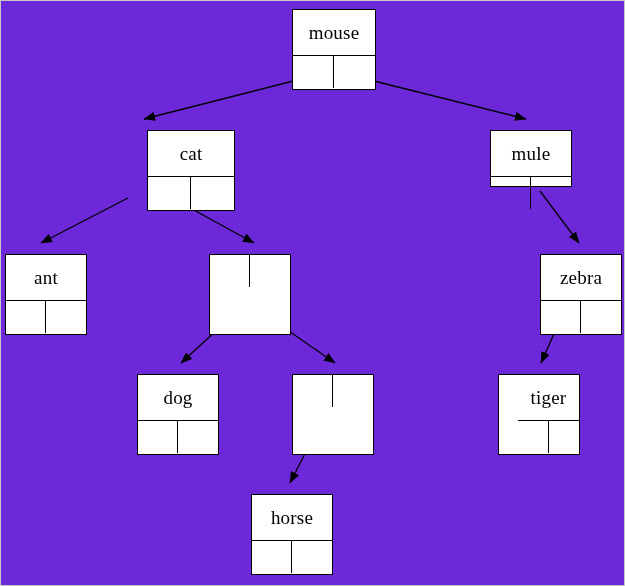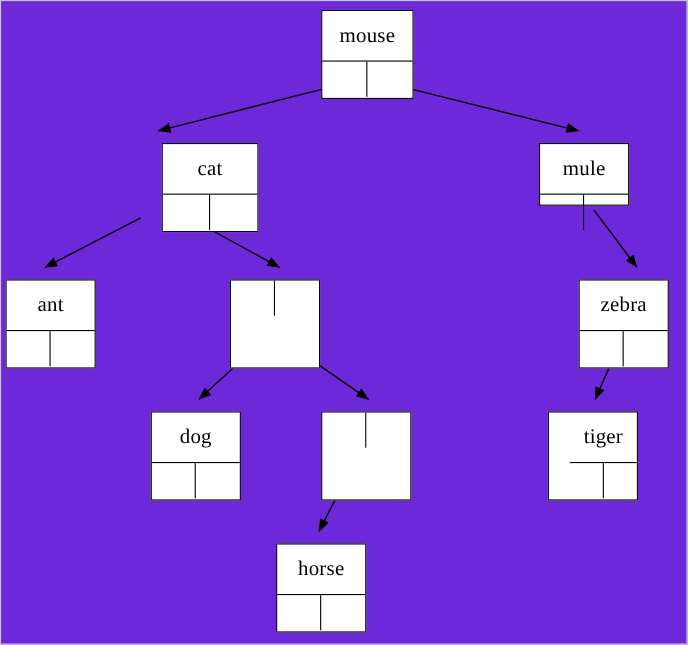--- a/index.html
+++ b/index.html
@@ -109,21 +109,21 @@
           <div class="ptr-cell left"></div>
           <div class="ptr-cell right"></div>
         </div>
       </div>
       <div class="node" style="left: 208px; top: 253px; width: 82px; height: 81px;">
         <div class="node-ptrs" style="height: 31.8px;">
           <div class="ptr-cell left"></div>
           <div class="ptr-cell right"></div>
         </div>
       </div>
-      <div class="node" style="left: 525px; top: 253px; width: 82px; height: 81px;">
+      <div class="node" style="left: 539px; top: 253px; width: 82px; height: 81px;">
         <div class="node-label" style="height: 46px;">zebra</div>
         <div class="node-ptrs" style="height: 31.8px;">
           <div class="ptr-cell left"></div>
           <div class="ptr-cell right"></div>
         </div>
       </div>
       <div class="node" style="left: 136px; top: 373px; width: 82px; height: 81px;">
         <div class="node-label" style="height: 46px;">dog</div>
         <div class="node-ptrs" style="height: 31.8px;">
           <div class="ptr-cell left"></div>

